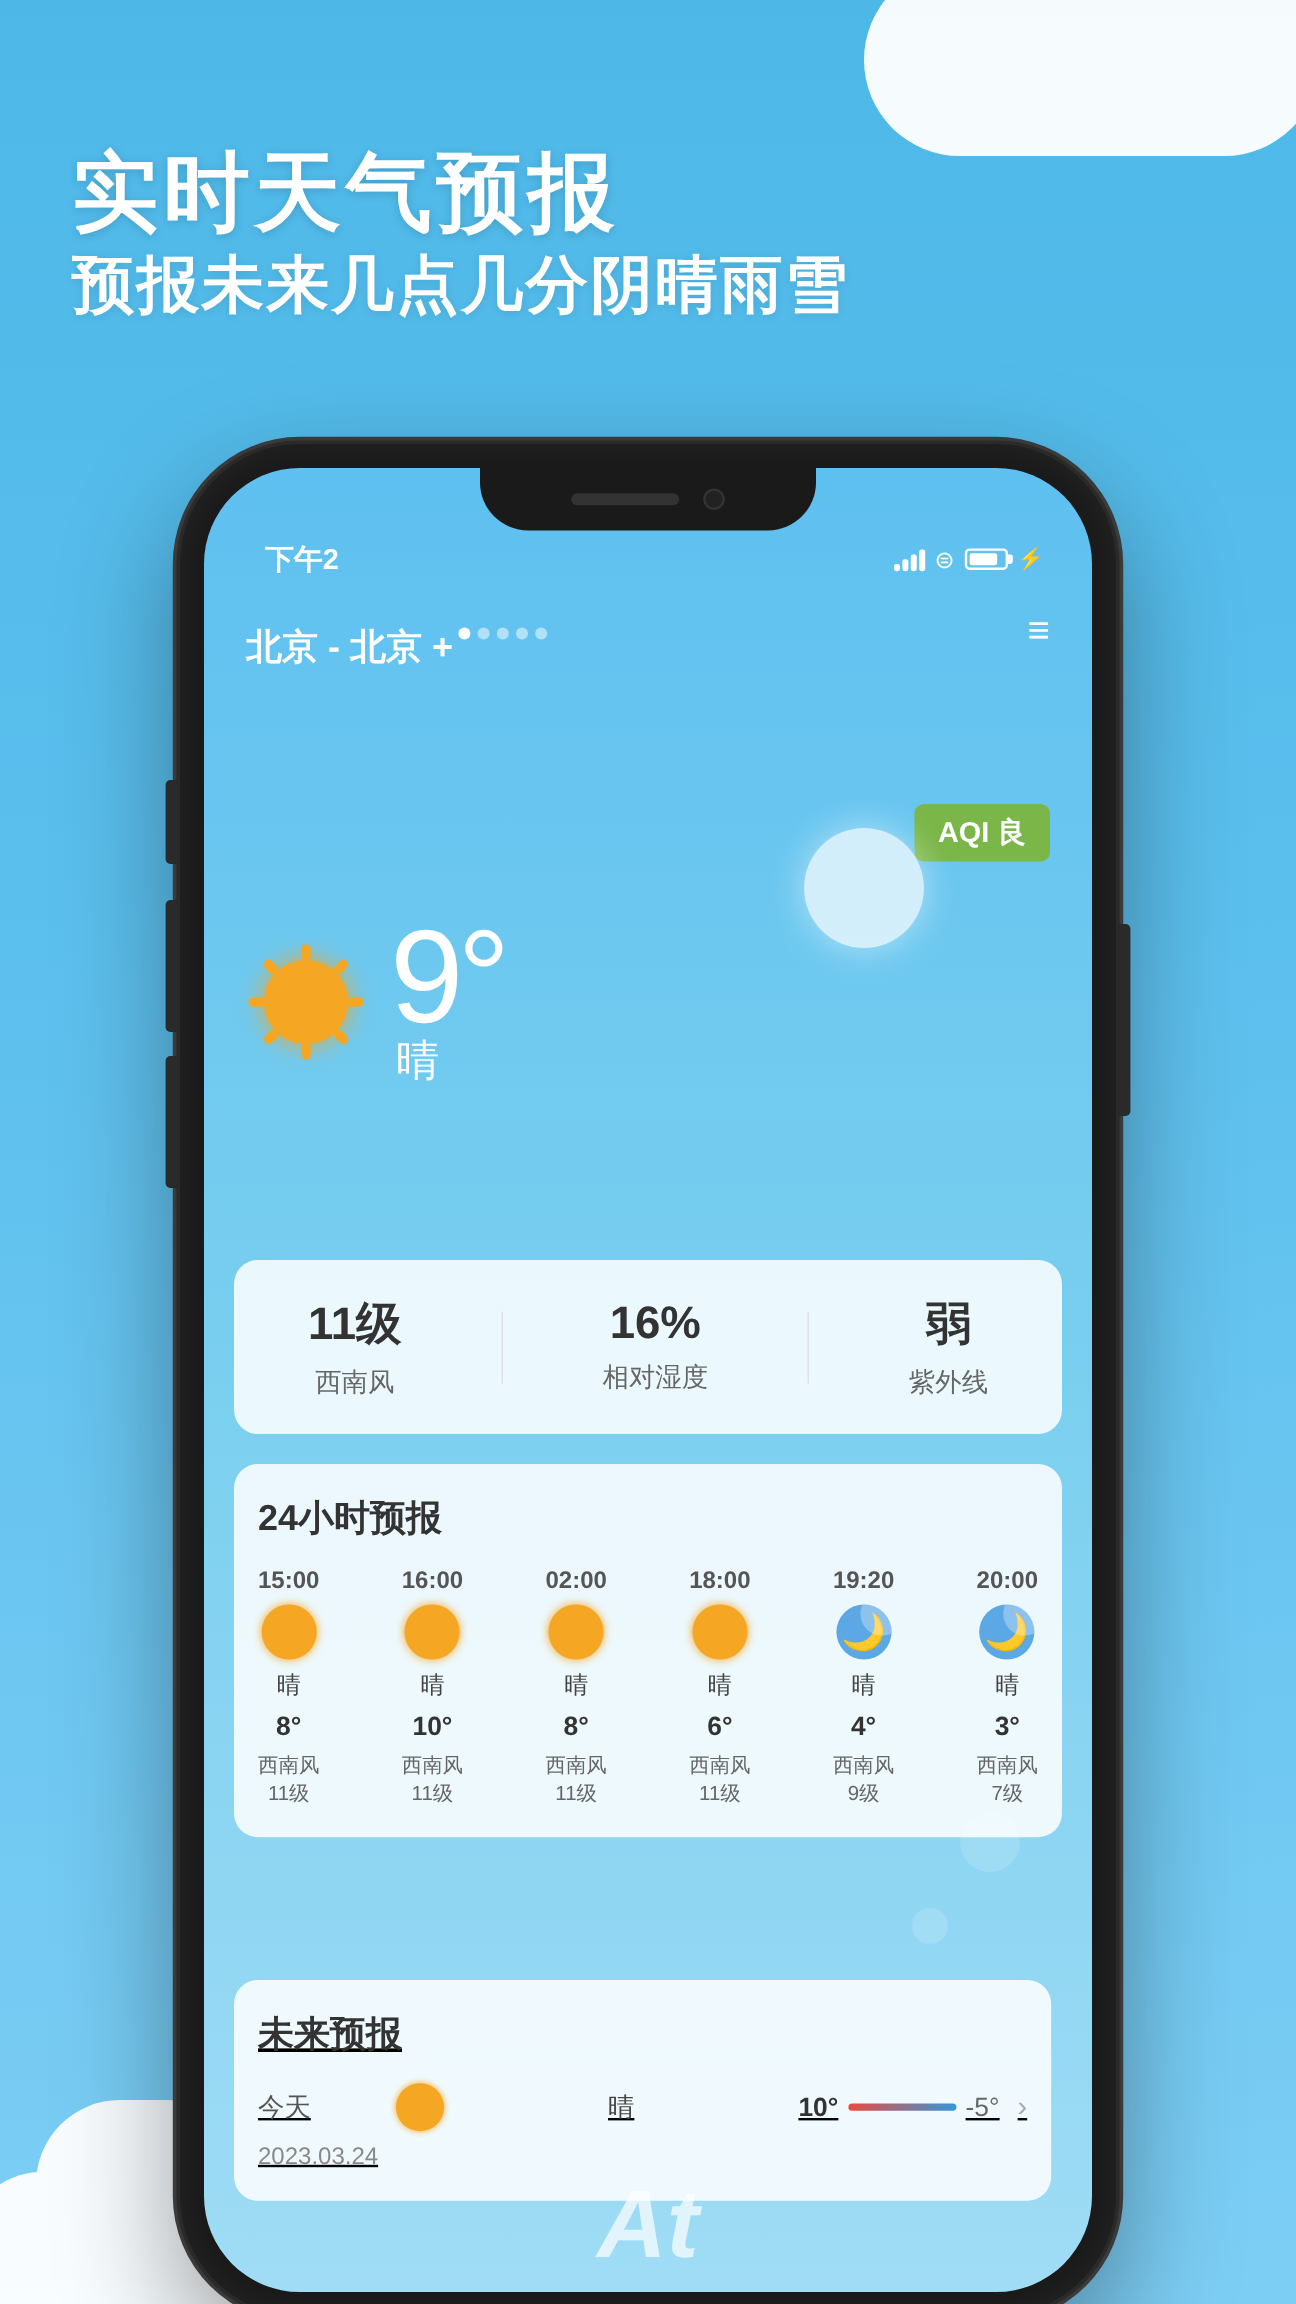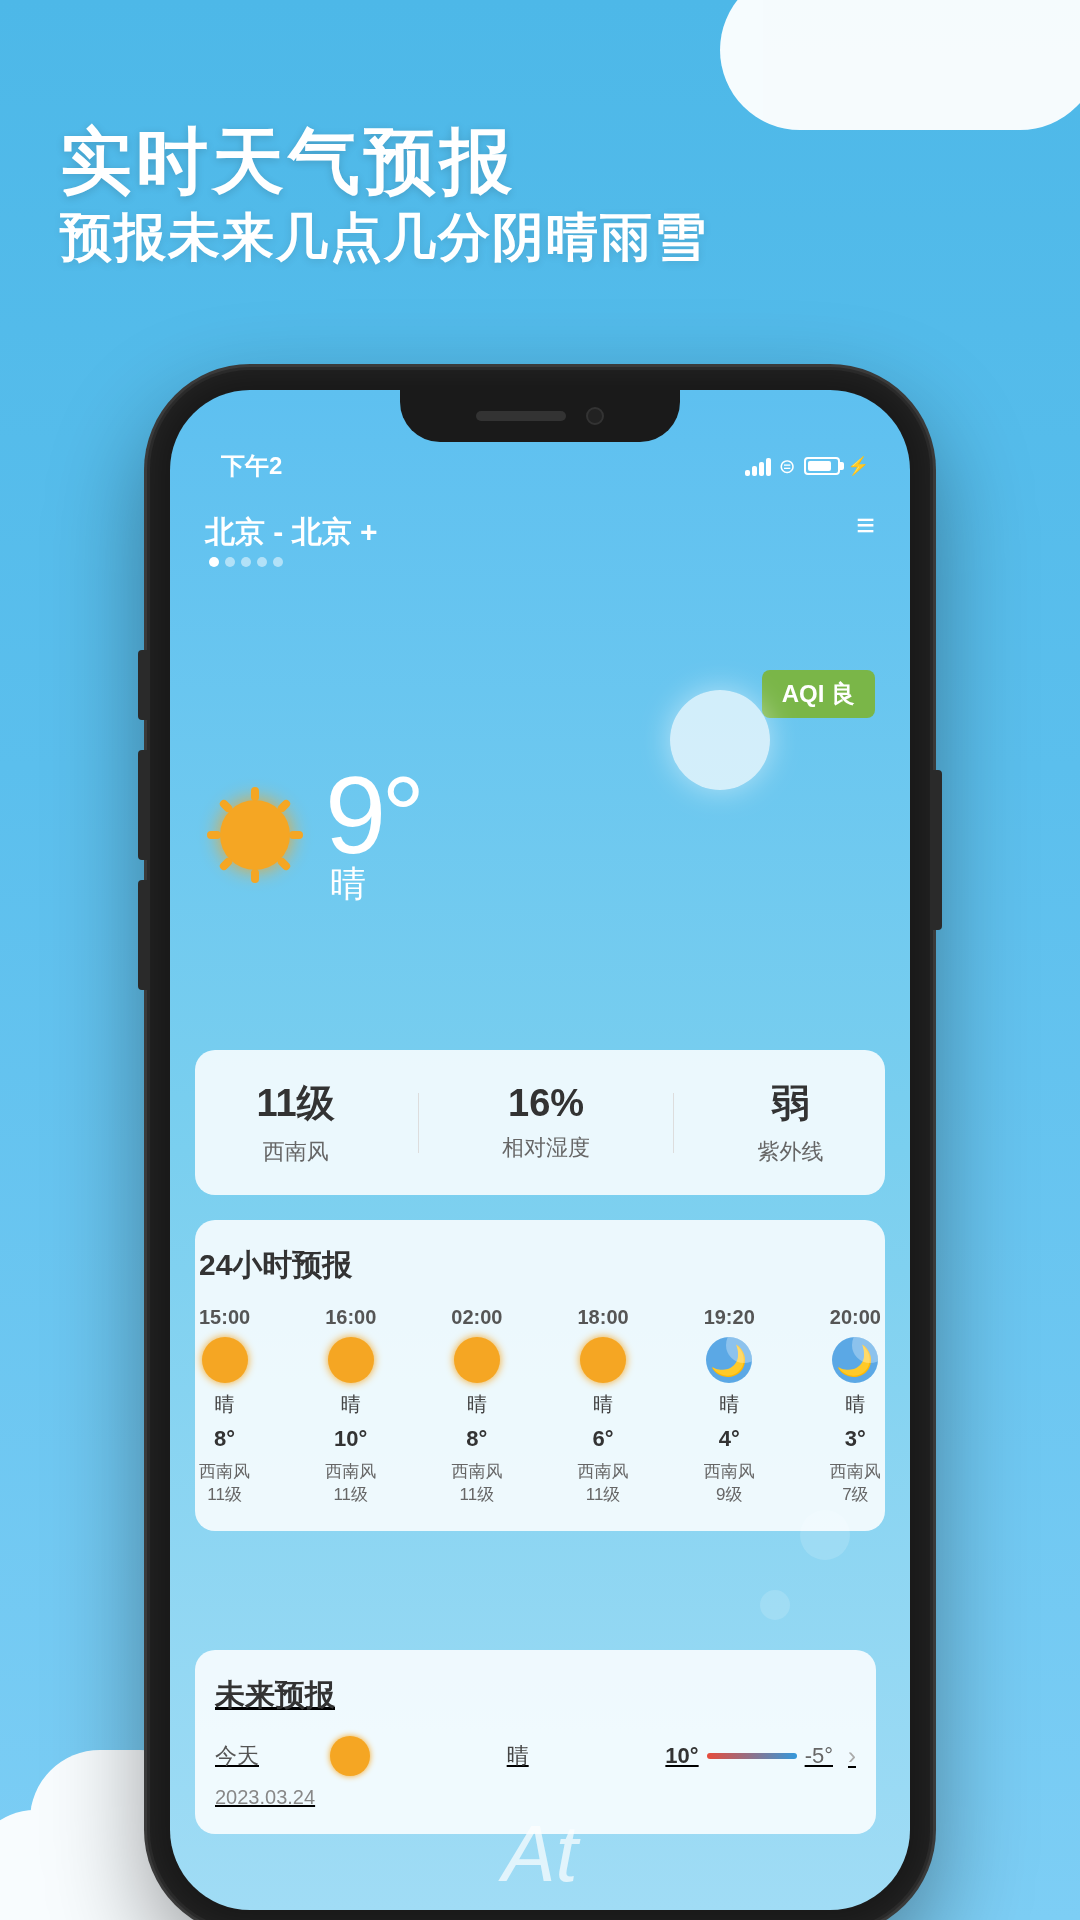--- a/index.html
+++ b/index.html
@@ -278,21 +278,20 @@
     
     .app-topbar {
       display: flex;
       align-items: center;
       justify-content: space-between;
       padding: 0 35px;
       height: 70px;
     }
     .location-area {
       display: flex;
-      flex-direction: column;
       margin-top: 28px;
     }
     .location-name {
       color: white;
       font-size: 30px;
       font-weight: 600;
       display: flex;
       align-items: center;
       gap: 8px;
     }
@@ -431,21 +430,21 @@
     }
 
     
     .forecast-card {
       position: absolute;
       top: 730px;
       left: 25px;
       right: 25px;
       background: rgba(255,255,255,0.85);
       border-radius: 20px;
-      padding: 25px 4px;
+      padding: 25px 20px;
     }
     .card-title {
       font-size: 30px;
       font-weight: 700;
       color: #333;
       margin-bottom: 20px;
     }
     .hourly-row {
       display: flex;
       justify-content: space-between;
@@ -562,21 +561,21 @@
       font-size: 24px;
     }
 
     
     .bottom-at {
       position: absolute;
       bottom: 20px;
       left: 50%;
       transform: translateX(-50%);
       font-size: 80px;
-      font-weight: 400;
+      font-weight: 700;
       color: white;
       opacity: 0.7;
       font-style: italic;
       margin-top: 18px;
     }
   </style>
 </head>
 <body>
 
 <div class="cloud cloud-top-right"></div>

